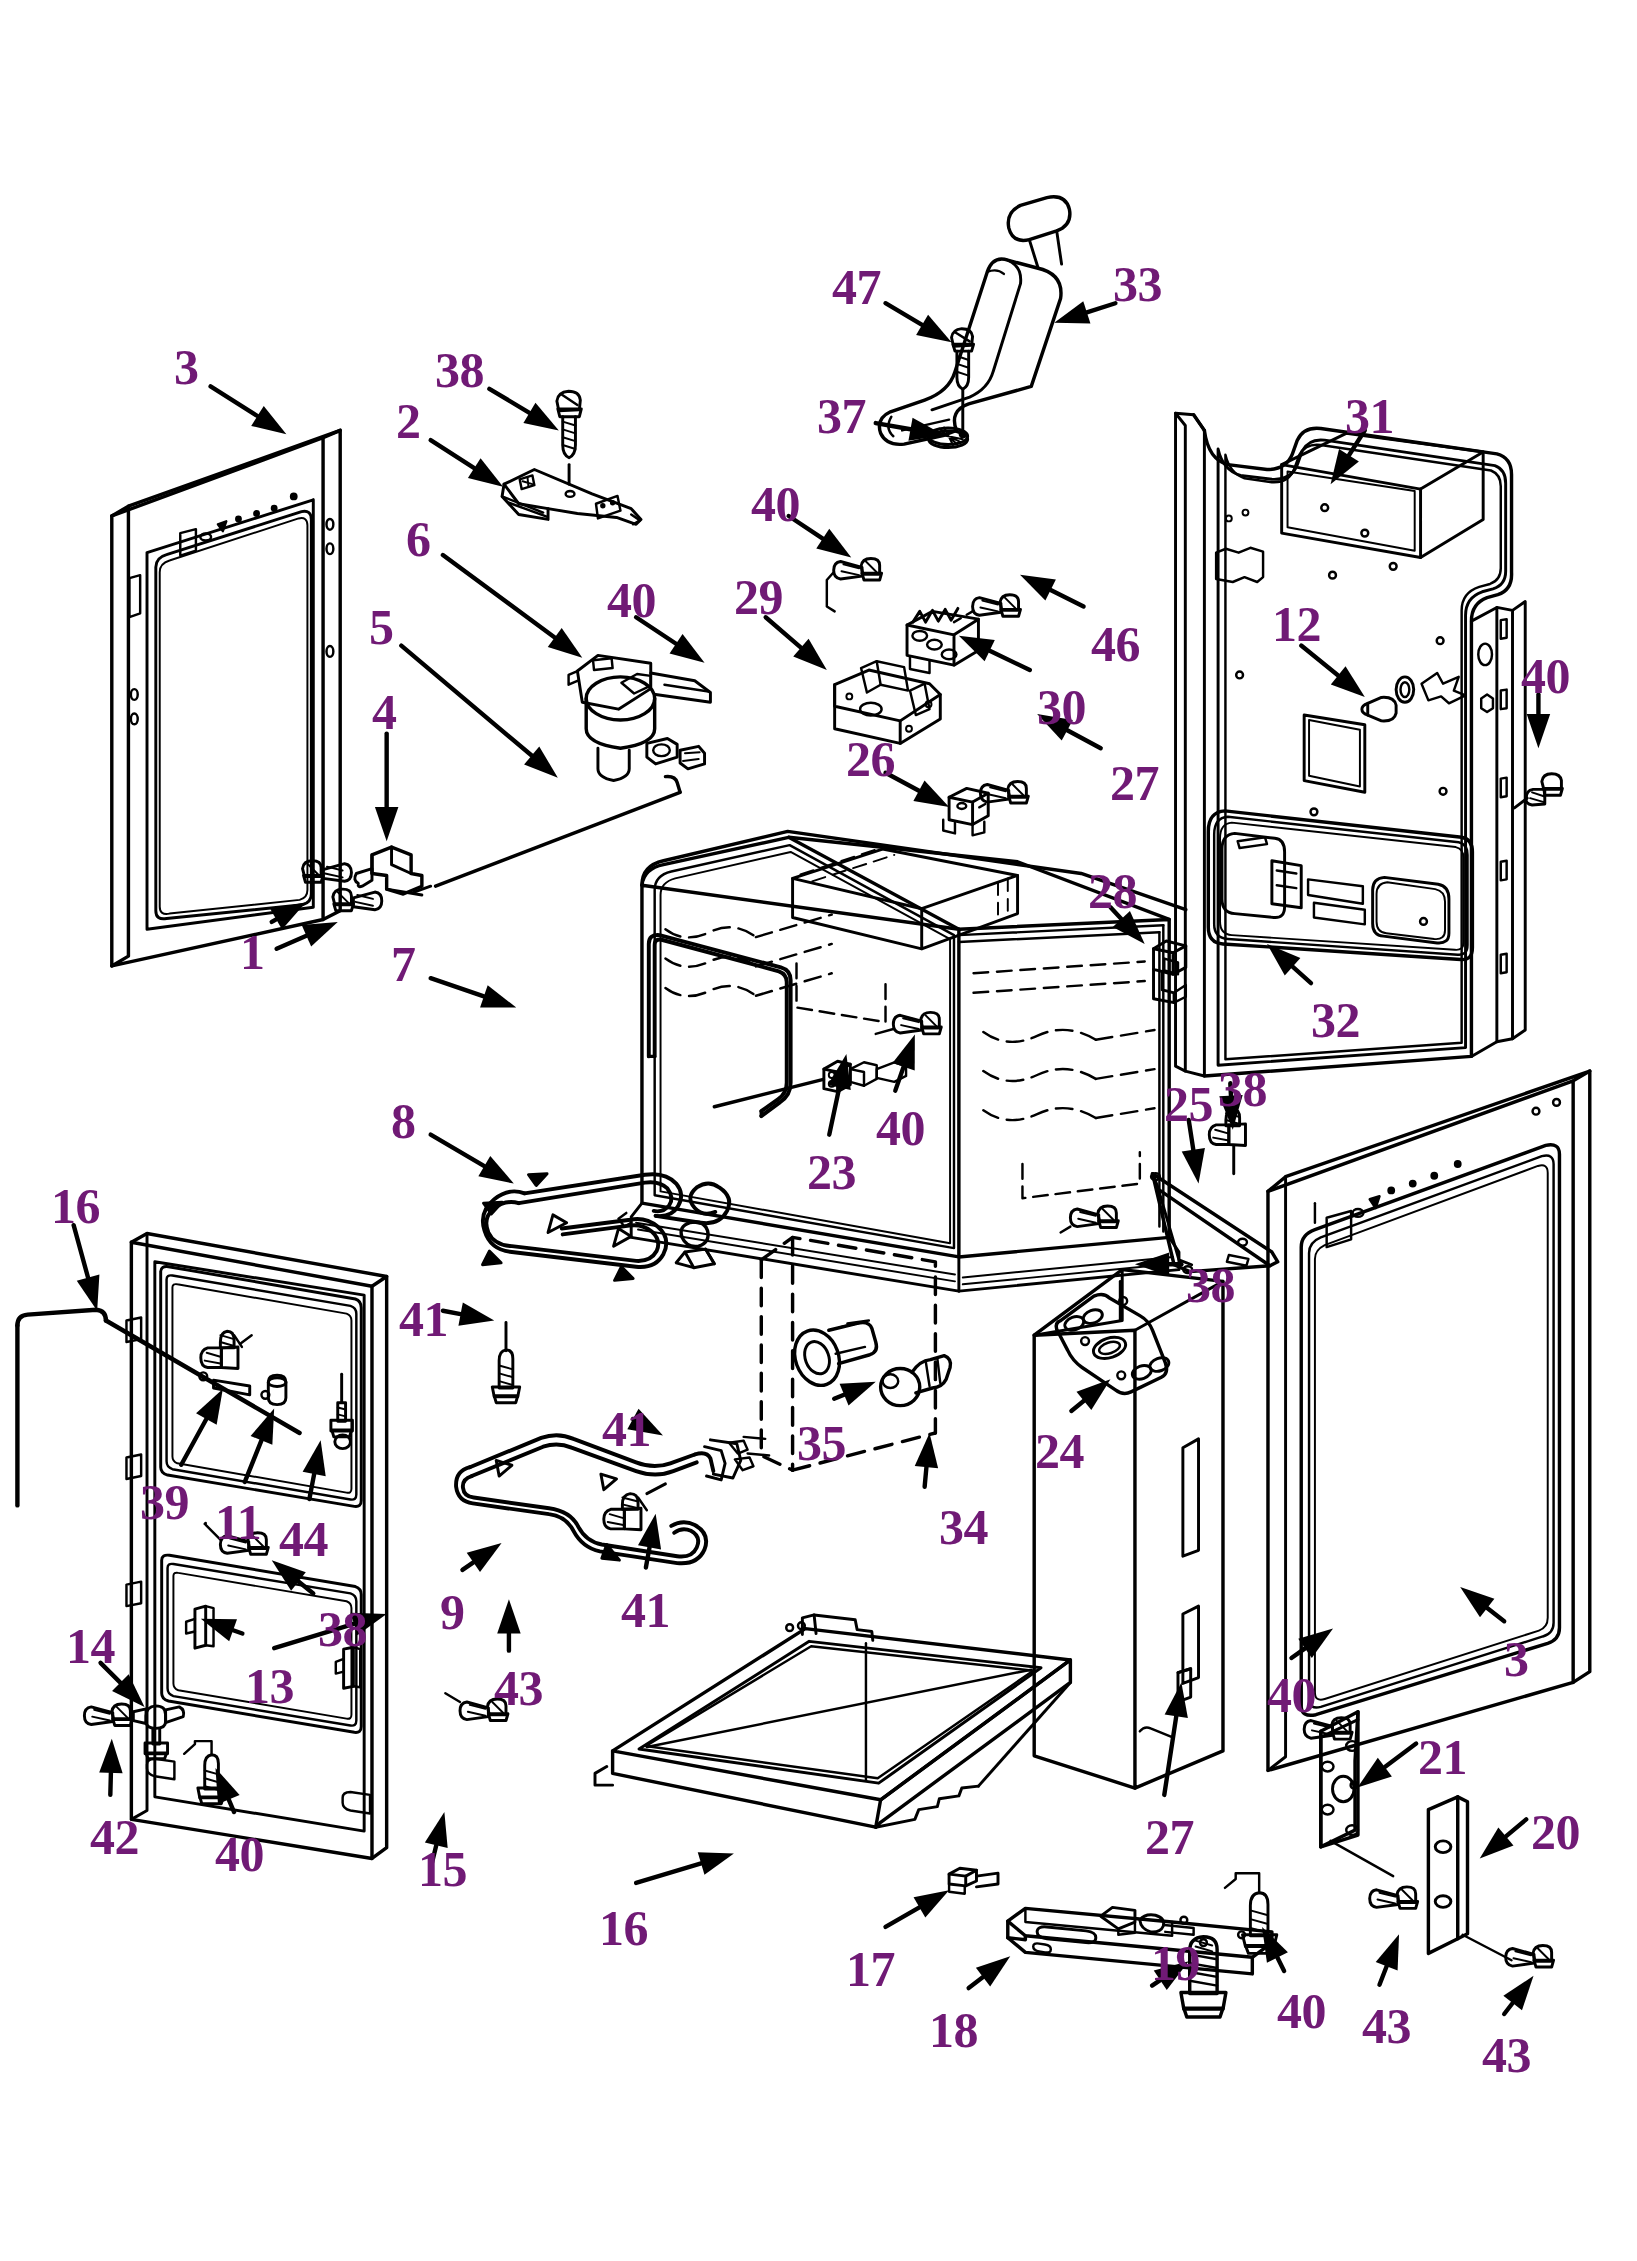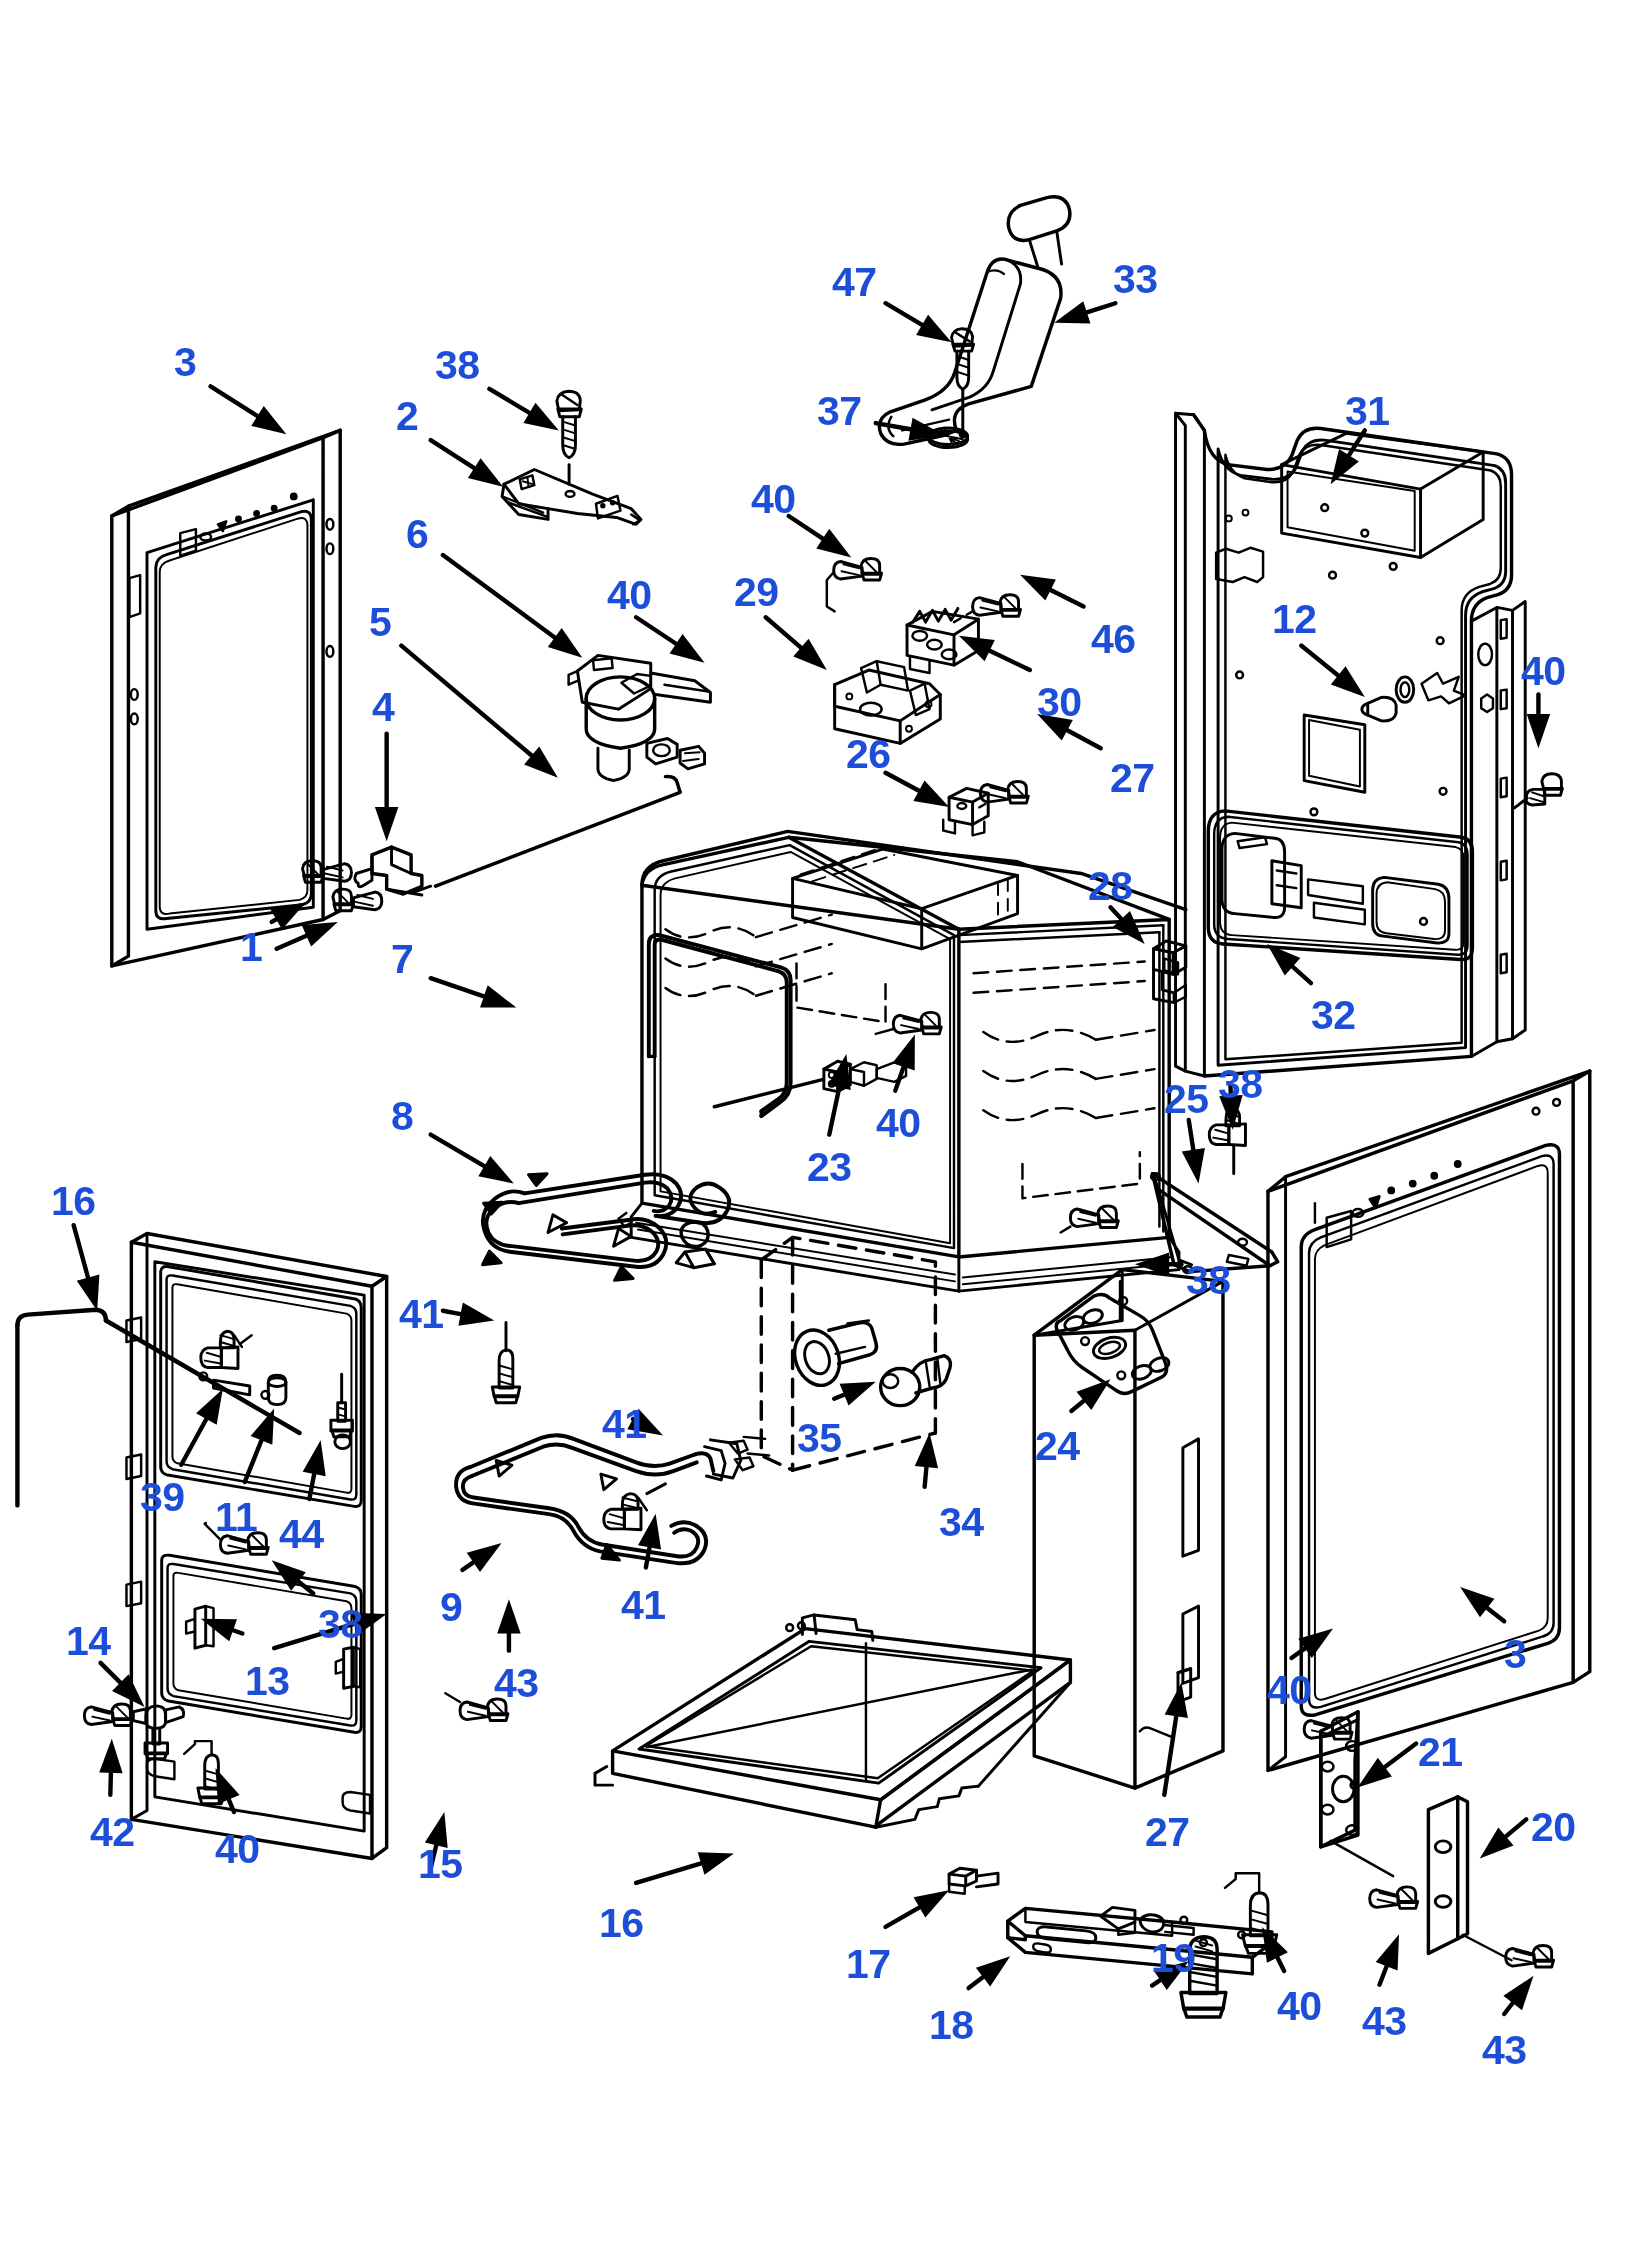--- a/index.html
+++ b/index.html
@@ -7,24 +7,24 @@
   #sheet{
     position:relative;
     width:1638px;
     height:2261px;
     background:#ffffff;
     overflow:hidden;
   }
   #art{position:absolute;left:0;top:0;width:1638px;height:2261px;}
   .lbl{
     position:absolute;
-    font-family:Liberation Sans, sans-serif;
-    font-size:41px;
+    font-family:Liberation Serif, serif;
+    font-size:50px;
     font-weight:700;
-    color:#1d4ed8;
+    color:#701a75;
     line-height:1;
     letter-spacing:-0.5px;
     white-space:nowrap;
     -webkit-user-select:none;
     user-select:none;
   }
 </style>
 </head>
 <body>
 

